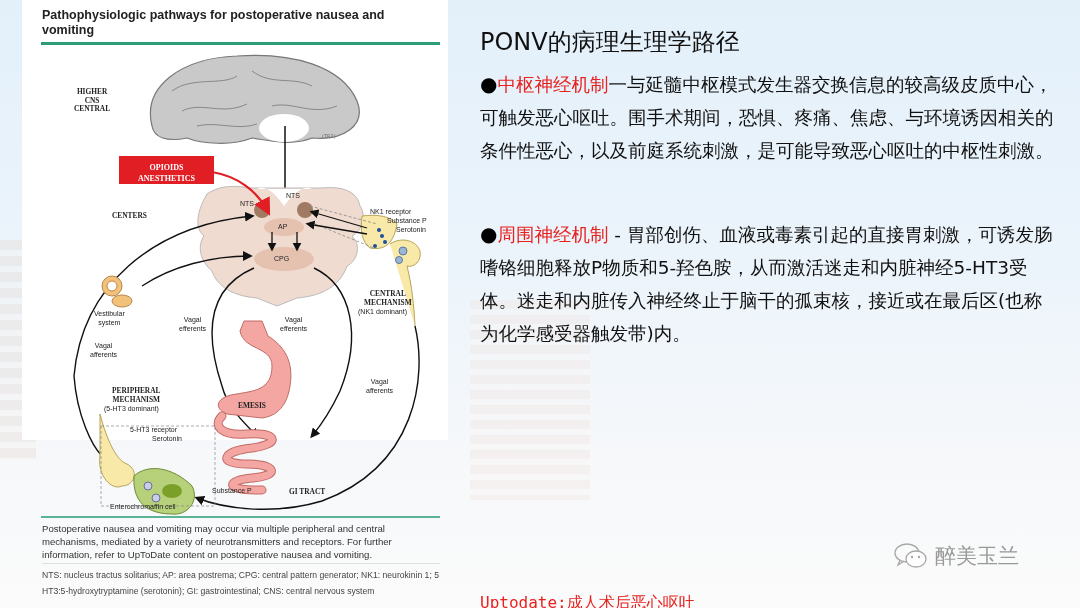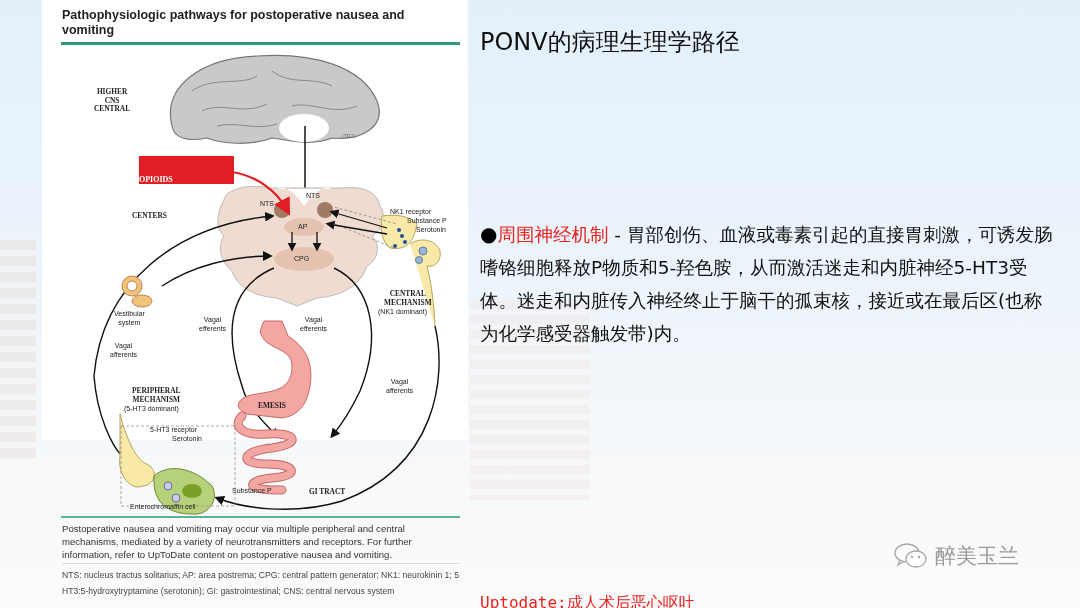--- a/index.html
+++ b/index.html
@@ -13,21 +13,21 @@
     position: absolute; left: 0; top: 240px; width: 36px; height: 220px;
     background: repeating-linear-gradient(180deg, rgba(230,220,215,0.6) 0 10px, rgba(245,242,240,0.6) 10px 16px);
     opacity: 0.7;
   }
   .bg-building2 {
     position: absolute; left: 470px; top: 300px; width: 120px; height: 200px;
     background: repeating-linear-gradient(180deg, rgba(240,225,220,0.35) 0 9px, rgba(250,245,244,0.35) 9px 15px);
   }
   
   .figure {
-    position: absolute; left: 42px; top: 0; width: 426px; height: 440px;
+    position: absolute; left: 22px; top: 0; width: 426px; height: 440px;
     background: #ffffff;
   }
   .fig-title {
     position: absolute; left: 20px; top: 8px; width: 380px;
     font-family: "Liberation Sans", sans-serif; font-weight: bold;
     font-size: 12.5px; line-height: 15px; color: #222;
   }
   .fig-rule-top {
     position: absolute; left: 19px; top: 42px; width: 399px; height: 3px; background: #2e9c74;
   }
@@ -46,22 +46,22 @@
     font-family: "Liberation Sans", sans-serif; font-size: 8.6px; line-height: 16px; color: #444;
   }
   .diagram { position: absolute; left: 0; top: 46px; width: 426px; height: 470px; }
   .dlabel {
     position: absolute; font-family: "Liberation Sans", sans-serif; color: #222;
     font-size: 7px; line-height: 8.5px; text-align: center; white-space: nowrap;
   }
   .dlabel.bold { font-family: "Liberation Serif", serif; font-weight: bold; font-size: 7.4px; }
   .opioid-box {
     position: absolute; left: 97px; top: 110px; width: 95px; height: 28px;
-    background: #e01e24; color: #fff; text-align: left;
-    font-family: "Liberation Serif", serif; font-weight: bold; font-size: 8px; line-height: 11px; padding-top: 18px;
+    background: #e01e24; color: #fff; text-align: center;
+    font-family: "Liberation Serif", serif; font-weight: bold; font-size: 8px; line-height: 11px; padding-top: 6px;
   }
 
   
   .panel { position: absolute; left: 480px; top: 0; width: 590px; height: 608px; }
   .panel-title {
     position: absolute; left: 0; top: 27px;
     font-size: 24px; line-height: 30px; color: #111; white-space: nowrap;
   }
   .para { position: absolute; left: 0; width: 575px; font-size: 18.5px; line-height: 33px; color: #111; }
   .para .bullet { color: #000; font-size: 20px; }
@@ -219,20 +219,23 @@
 
   <div class="fig-rule-bottom"></div>
   <div class="fig-caption">Postoperative nausea and vomiting may occur via multiple peripheral and central mechanisms, mediated by a variety of neurotransmitters and receptors. For further information, refer to UpToDate content on postoperative nausea and vomiting.</div>
   <div class="fig-divider"></div>
   <div class="fig-abbrev">NTS: nucleus tractus solitarius; AP: area postrema; CPG: central pattern generator; NK1: neurokinin 1; 5 HT3:5-hydroxytryptamine (serotonin); GI: gastrointestinal; CNS: central nervous system</div>
 </div>
 
 <div class="panel">
   <div class="panel-title">PONV的病理生理学路径</div>
 
+  <div class="para p1">
+    <span class="bullet">●</span><span class="red">中枢神经机制</span><span>一与延髓中枢模式发生器交换信息的较高级皮质中心，可触发恶心呕吐。围手术期间，恐惧、疼痛、焦虑、与环境诱因相关的条件性恶心，以及前庭系统刺激，是可能导致恶心呕吐的中枢性刺激。</span>
+  </div>
 
   <div class="para p2">
     <span class="bullet">●</span><span class="red">周围神经机制</span><span> - 胃部创伤、血液或毒素引起的直接胃刺激，可诱发肠嗜铬细胞释放P物质和5-羟色胺，从而激活迷走和内脏神经5-HT3受体。迷走和内脏传入神经终止于脑干的孤束核，接近或在最后区(也称为化学感受器触发带)内。</span>
   </div>
 
 
   <div class="source">Uptodate:成人术后恶心呕吐</div>
 </div>
 
 <div class="watermark">

